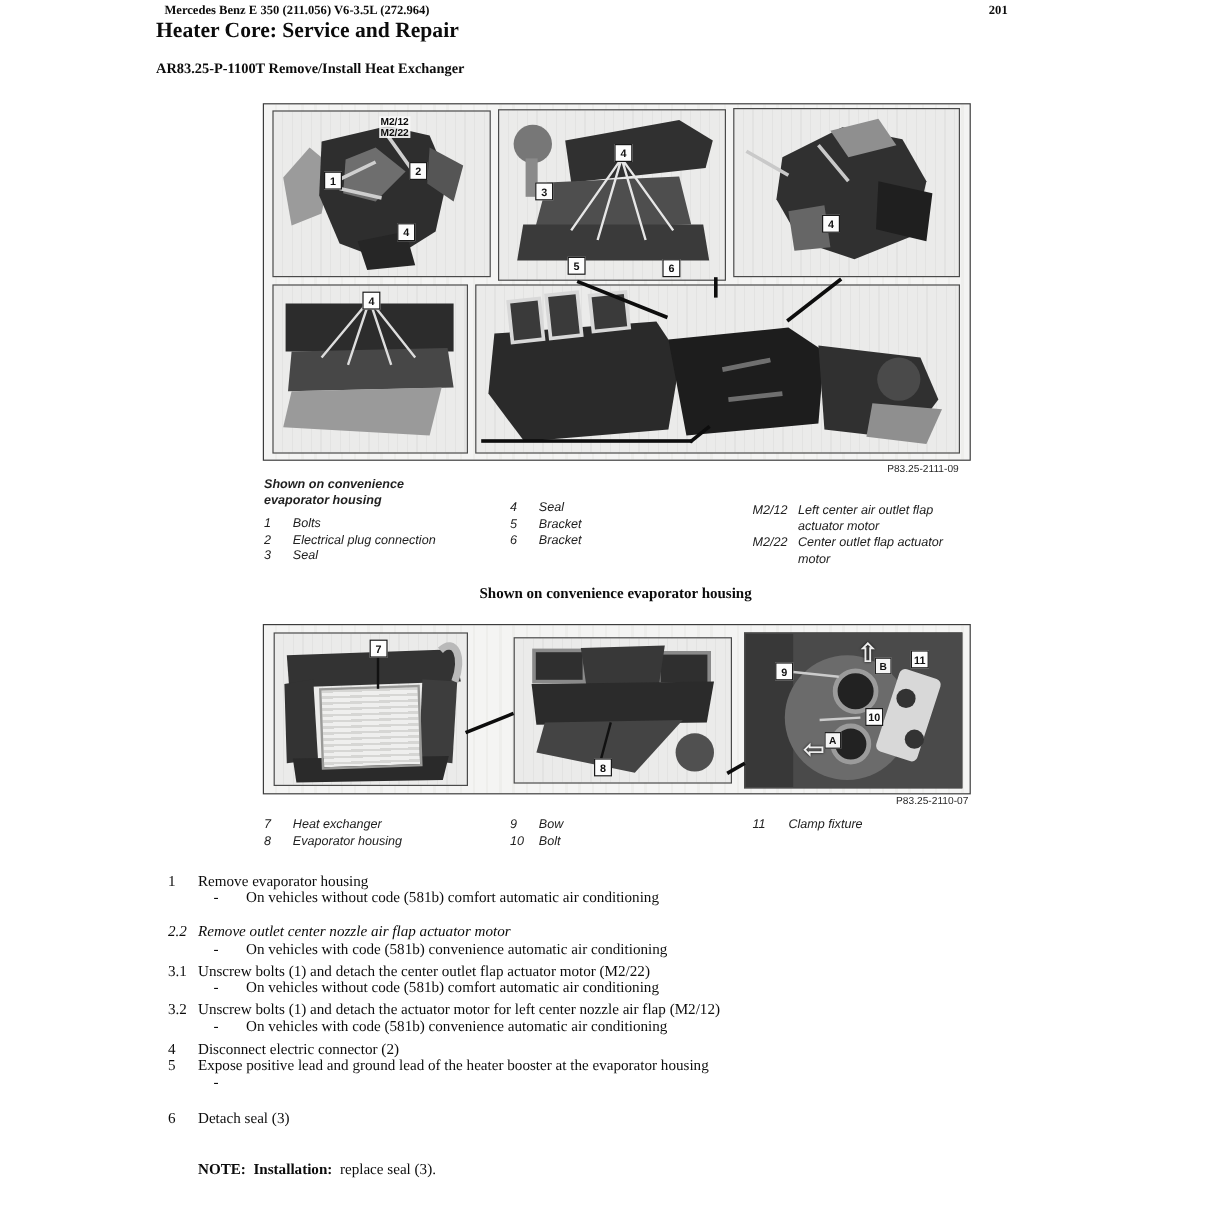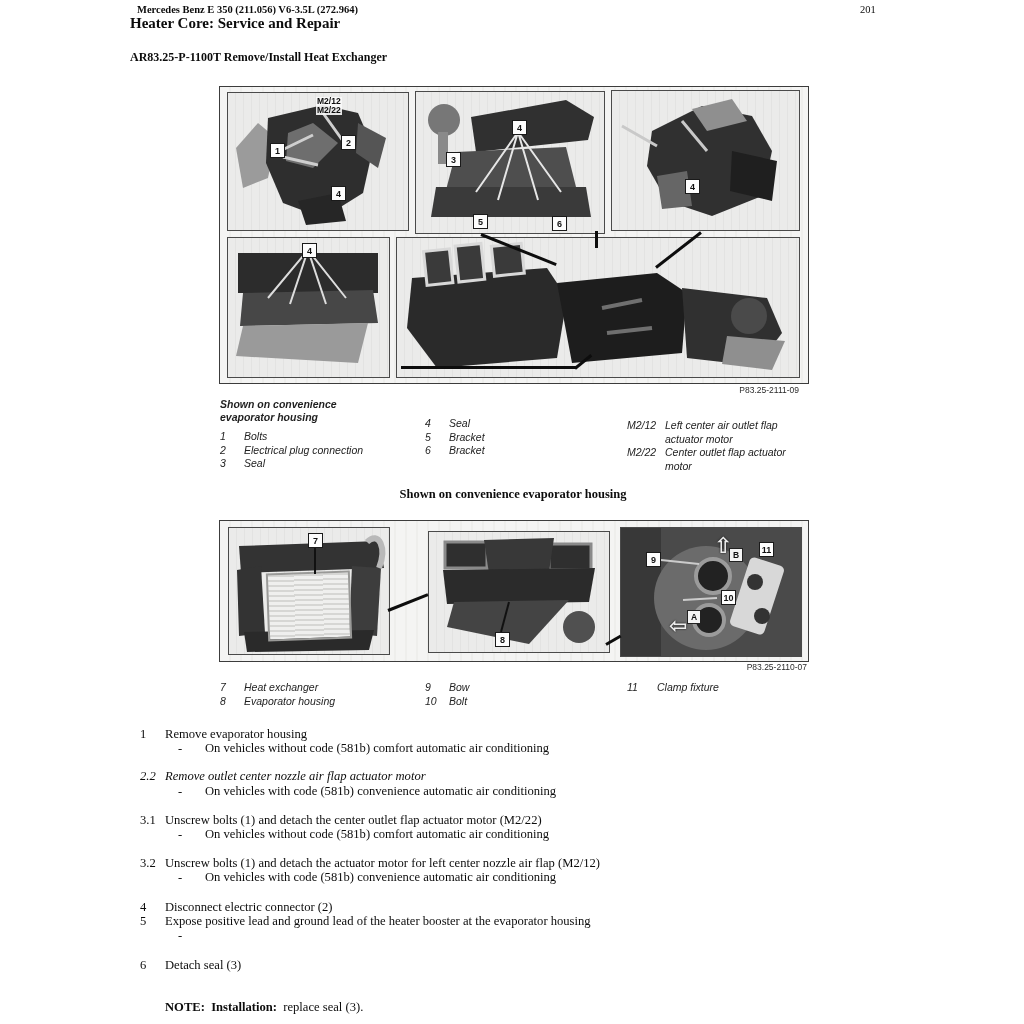--- a/index.html
+++ b/index.html
@@ -1,22 +1,22 @@
 <!DOCTYPE html>
 <html><head>
 <meta charset="utf-8">
 <style>
   html,body{margin:0;padding:0;background:#fff;}
   .page{position:relative;width:1024px;height:1024px;background:#fff;overflow:hidden;
         font-family:"Liberation Serif",serif;color:#0c0c0c;}
   .abs{position:absolute;}
   
   .hdr-vehicle{left:137px;top:4px;font-weight:bold;font-size:10.5px;}
-  .hdr-page{left:860px;top:4px;font-weight:normal;font-size:10.5px;}
-  .doc-title{left:130px;top:15px;font-weight:bold;font-size:15px;}
+  .hdr-page{left:824px;top:4px;font-weight:bold;font-size:10.5px;}
+  .doc-title{left:130px;top:15px;font-weight:bold;font-size:18px;}
   .doc-proc{left:130px;top:50px;font-weight:bold;font-size:12px;}
   
   .figframe{border:1.5px solid #3c3c3c;background:
      repeating-linear-gradient(90deg,#f4f4f3 0 9px,#eeeeec 9px 11px);}
   .panel{position:absolute;border:1px solid #4a4a4a;overflow:hidden;background:
      repeating-linear-gradient(90deg,#ebebea 0 7px,#e3e3e2 7px 8px);}
   .panel svg{position:absolute;left:0;top:0;}
   .q3bg{background:#4a4a4a;}
   
   .co{position:absolute;width:13px;height:13px;background:#fdfdfd;border:1px solid #1a1a1a;
@@ -40,21 +40,21 @@
   .leg .n-wide{flex:0 0 38px;}
   .leg .t{flex:1;}
   .seccap{font-weight:bold;font-size:12.5px;text-align:center;}
   
   .steps{font-size:12.6px;line-height:14.2px;}
   .step{display:flex;}
   .step .n{flex:0 0 25px;}
   .step .t{flex:1;}
   .sub{display:flex;padding-left:38px;}
   .sub .d{flex:0 0 27px;}
-  .mt14{margin-top:14px;font-style:italic;} .mt15{margin-top:15px;} .mt16{margin-top:16px;} .mt20{margin-top:28px;}
+  .mt14{margin-top:14px;font-style:italic;} .mt15{margin-top:4px;} .mt16{margin-top:16px;} .mt20{margin-top:28px;}
   .note{padding-left:25px;}
   .b{font-weight:bold;}
   .fins{position:absolute;left:38px;top:44px;width:80px;height:64px;
      background:repeating-linear-gradient(180deg,#d6d6d4 0 2px,#efefee 2px 5px);
      border:2px solid #9a9a98;transform:rotate(-2deg);}
 </style>
 </head>
 <body>
 
 <div class="page">

